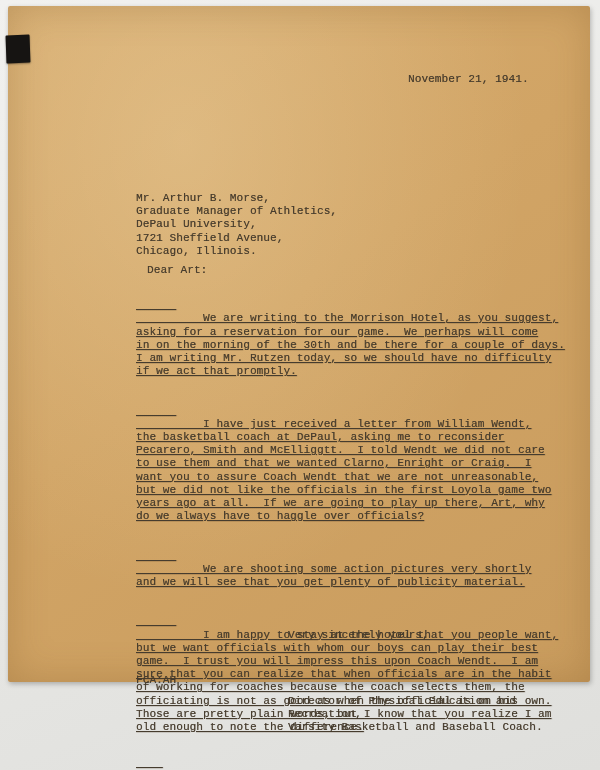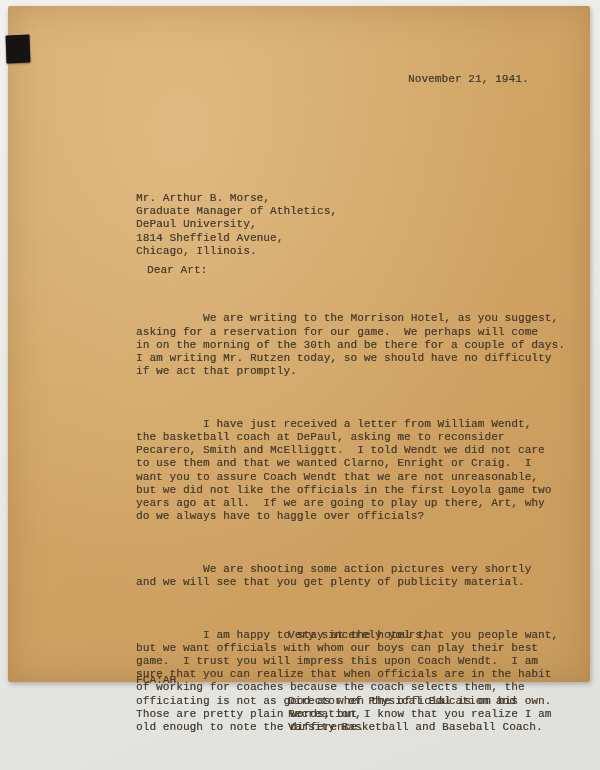--- a/index.html
+++ b/index.html
@@ -53,42 +53,42 @@
     line-height: 13.2px;
     white-space: pre-wrap;
     letter-spacing: 0.1px;
     text-shadow: 0.3px 0.3px 0.4px rgba(60, 45, 25, 0.55);
   }
 
   .date       { left: 400px; top: 67px; }
   .address    { left: 128px; top: 186px; }
   .salutation { left: 128px; top: 258px; margin-left: 11px; }
 
-  .body-block { left: 128px; top: 280px; width: 442px; }
+  .body-block { left: 128px; top: 280px; width: 442px; text-decoration: underline; }
   .body-block .para { margin-bottom: 13px; }
   .body-block .para:last-child { margin-bottom: 9px; }
 
   .closing    { left: 280px; top: 623px; }
   .signature  { left: 280px; top: 689px; }
   .initials   { left: 128px; top: 668px; }
 </style>
 </head>
 <body>
 
 <div class="scan-bg">
   <div class="paper">
 
     <div class="binding-mark"></div>
 
     <div class="tw date">November 21, 1941.</div>
 
     <div class="tw address">Mr. Arthur B. Morse,
 Graduate Manager of Athletics,
 DePaul University,
-1814 Sheffield Avenue,
+1721 Sheffield Avenue,
 Chicago, Illinois.</div>
 
     <div class="tw salutation">Dear Art:</div>
 
     <div class="tw body-block">
       <div class="para">          We are writing to the Morrison Hotel, as you suggest,
 asking for a reservation for our game.  We perhaps will come
 in on the morning of the 30th and be there for a couple of days.
 I am writing Mr. Rutzen today, so we should have no difficulty
 if we act that promptly.</div>

